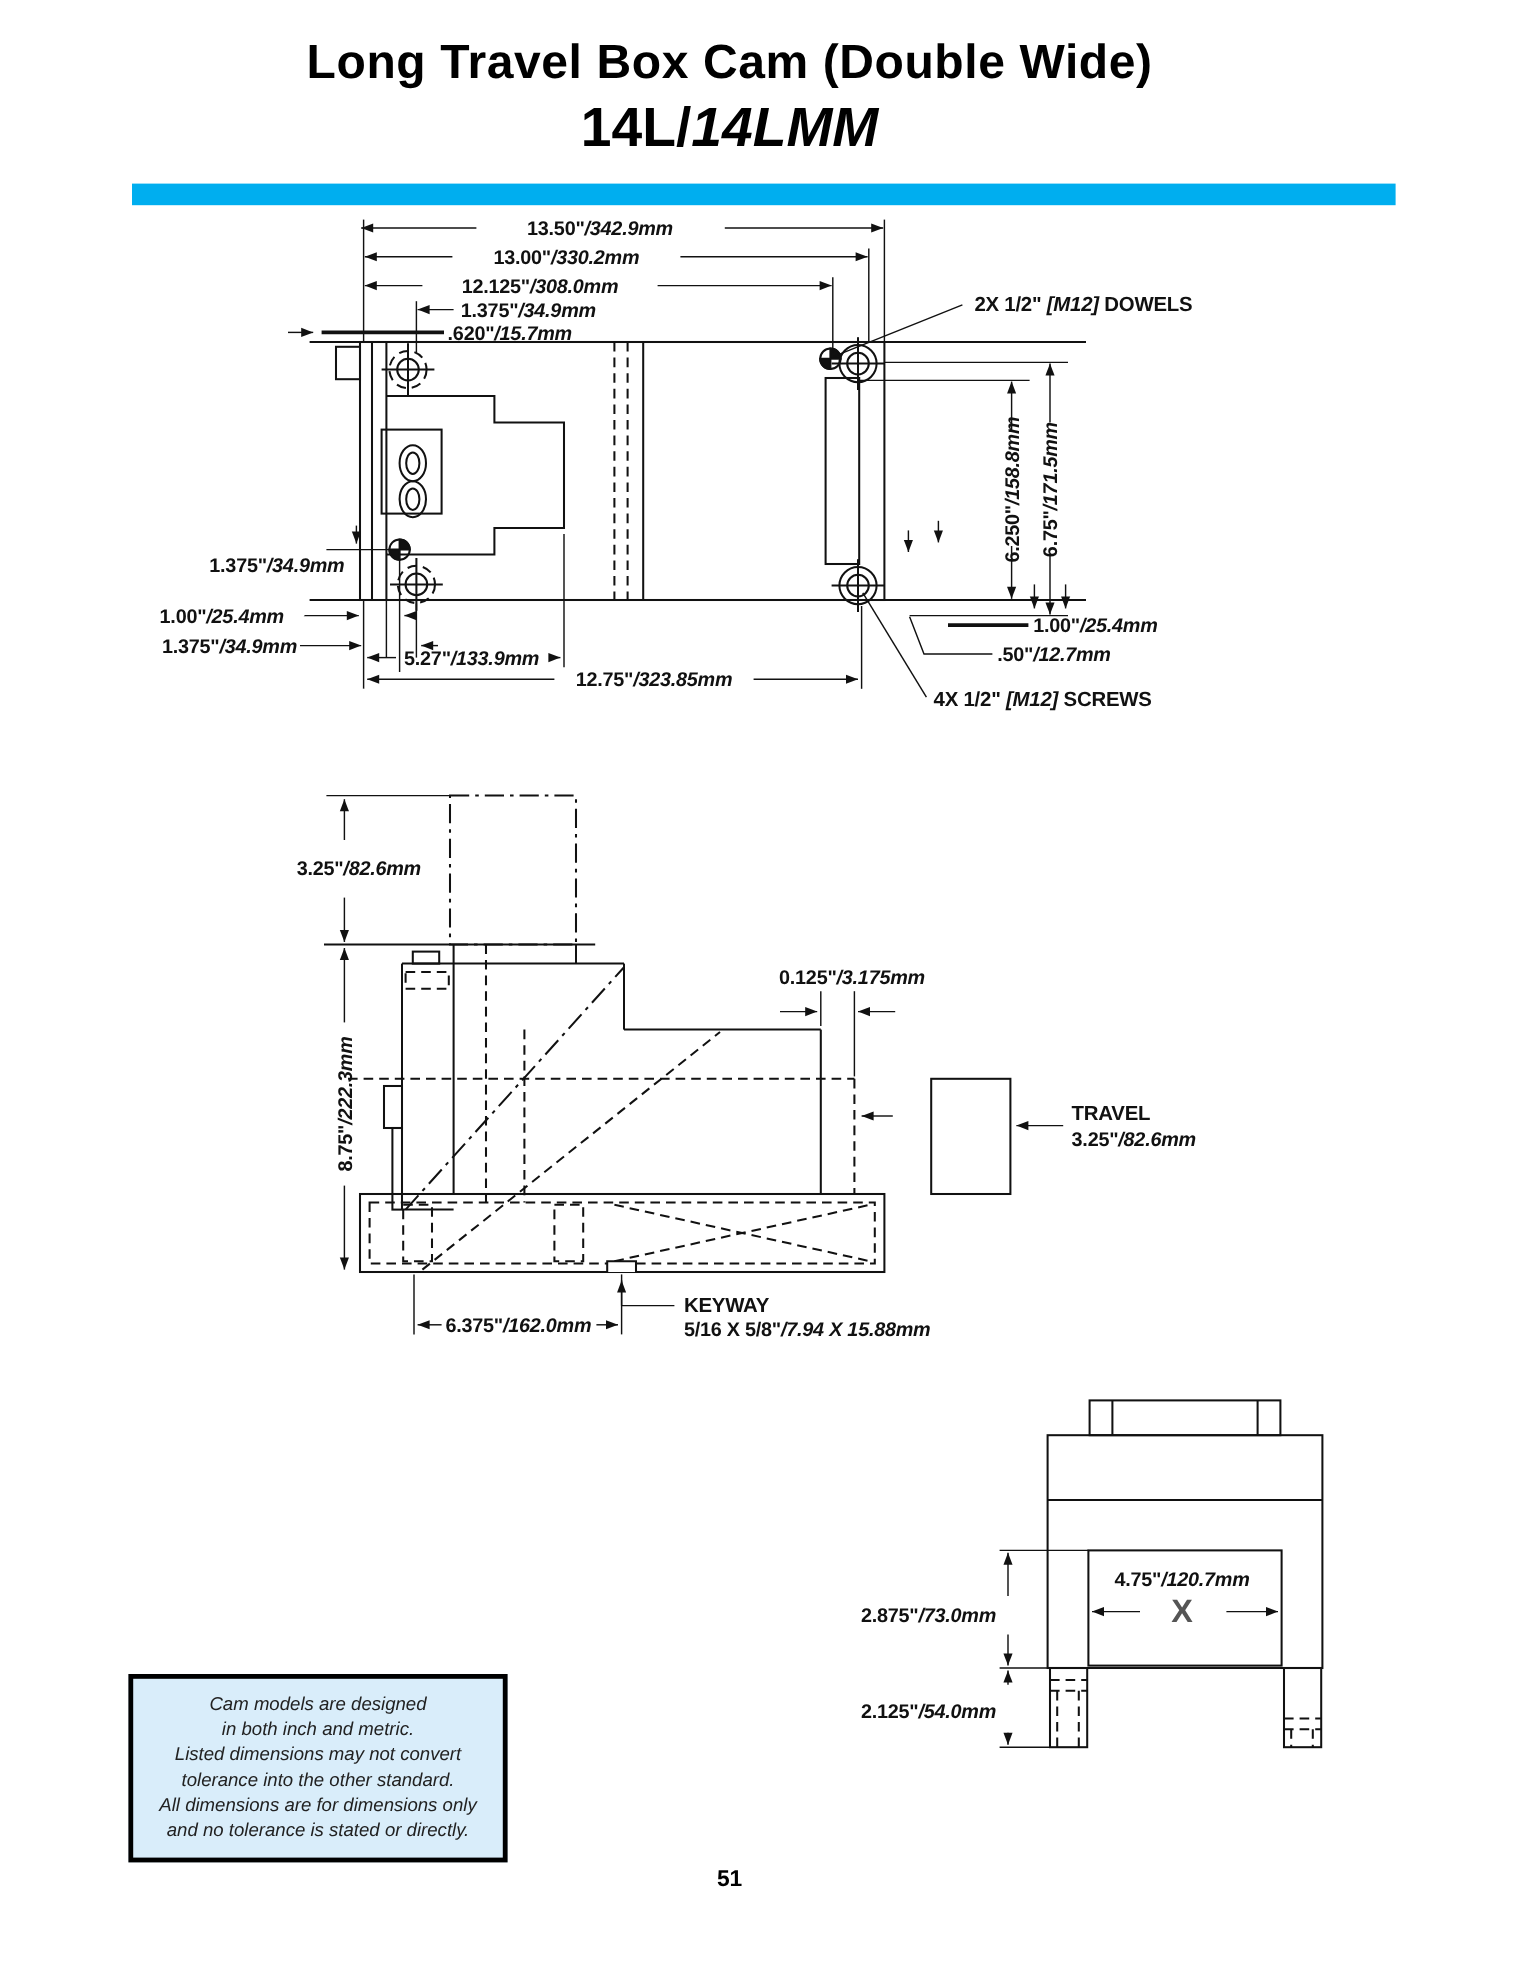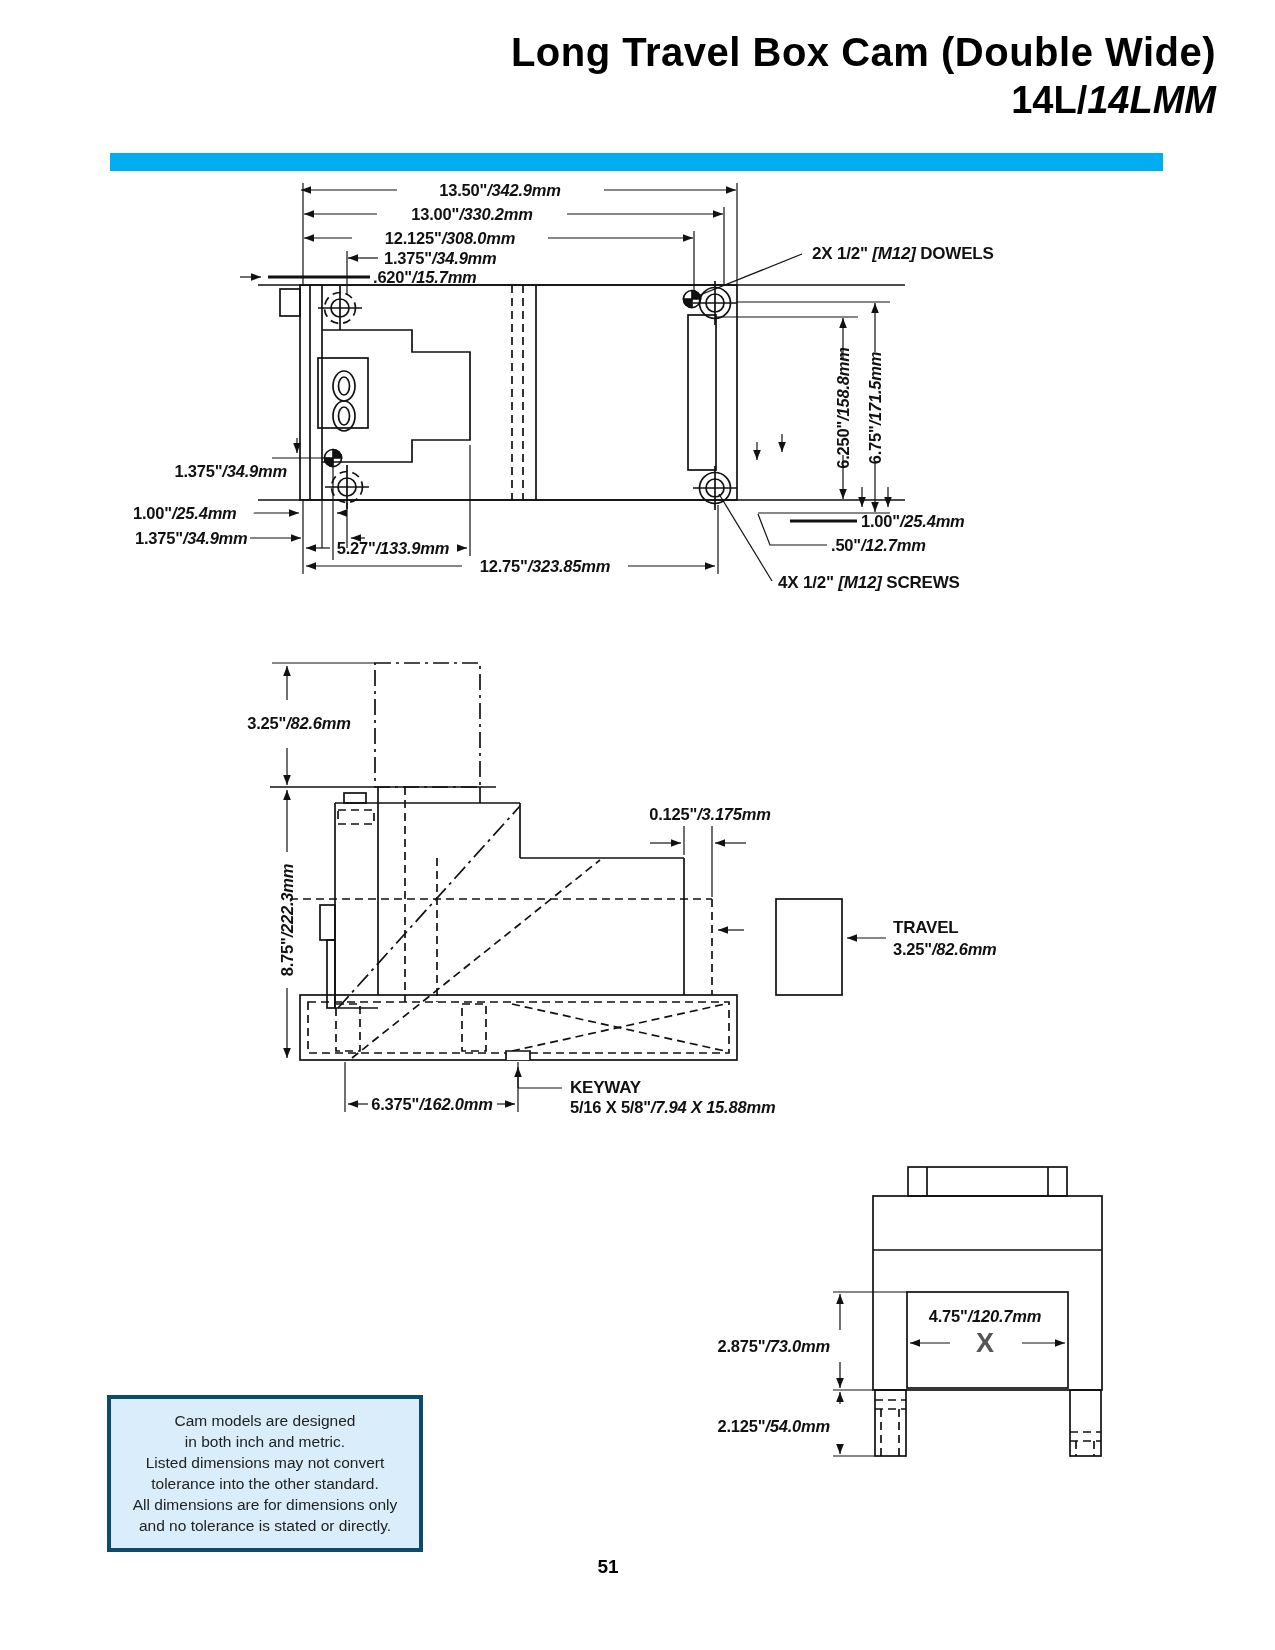--- a/index.html
+++ b/index.html
@@ -1,31 +1,31 @@
 <!DOCTYPE html>
 <html><head>
 <meta charset="utf-8">
 <style>
   html,body{margin:0;padding:0;background:#fff;}
   body{width:1275px;height:1650px;position:relative;font-family:"Liberation Sans",sans-serif;color:#000;overflow:hidden;}
-  .title-block{position:absolute;left:0;top:30px;width:1216px;text-align:right;}
+  .title-block{position:absolute;left:0;top:30px;width:1216px;text-align:center;}
   .t1{font-size:40px;font-weight:bold;letter-spacing:.5px;}
-  .t2{font-size:38px;font-weight:bold;margin-top:4px;}
+  .t2{font-size:46px;font-weight:bold;margin-top:4px;}
   .it{font-style:italic;}
   .accent-bar{position:absolute;left:110px;top:153px;width:1053px;height:18px;background:#00AEEF;}
   svg.drawing{position:absolute;left:0;top:0;}
   svg text{font-family:"Liberation Sans",sans-serif;font-weight:bold;font-size:16.5px;fill:#111;stroke:none;letter-spacing:-0.2px;}
   svg text.lab{font-size:17px;}
   svg text.xmark{font-size:27px;fill:#555;letter-spacing:0;}
   g.lines{stroke:#111;stroke-width:1.7;fill:none;}
   g.thin{stroke-width:1.2;}
   .dash{stroke-dasharray:8 5;}
   .ddot{stroke-dasharray:16 5 3 5;}
   .thick{stroke-width:3.2;}
-  .note{position:absolute;left:107px;top:1395px;width:300px;border:4px solid #0c4a6e;background:#D9EDFA;padding:11px 4px 12px 4px;text-align:center;font-size:15.5px;line-height:21px;color:#222;}
+  .note{position:absolute;left:107px;top:1395px;width:300px;border:4px solid #000000;background:#D9EDFA;padding:11px 4px 12px 4px;text-align:center;font-style:italic;font-size:15.5px;line-height:21px;color:#222;}
   .pagenum{position:absolute;left:0;top:1556px;width:1216px;text-align:center;font-weight:bold;font-size:19px;}
 </style>
 </head>
 <body>
 
 <div class="title-block">
   <div class="t1">Long Travel Box Cam (Double Wide)</div>
   <div class="t2"><span>14L/</span><span class="it">14LMM</span></div>
 </div>
 

